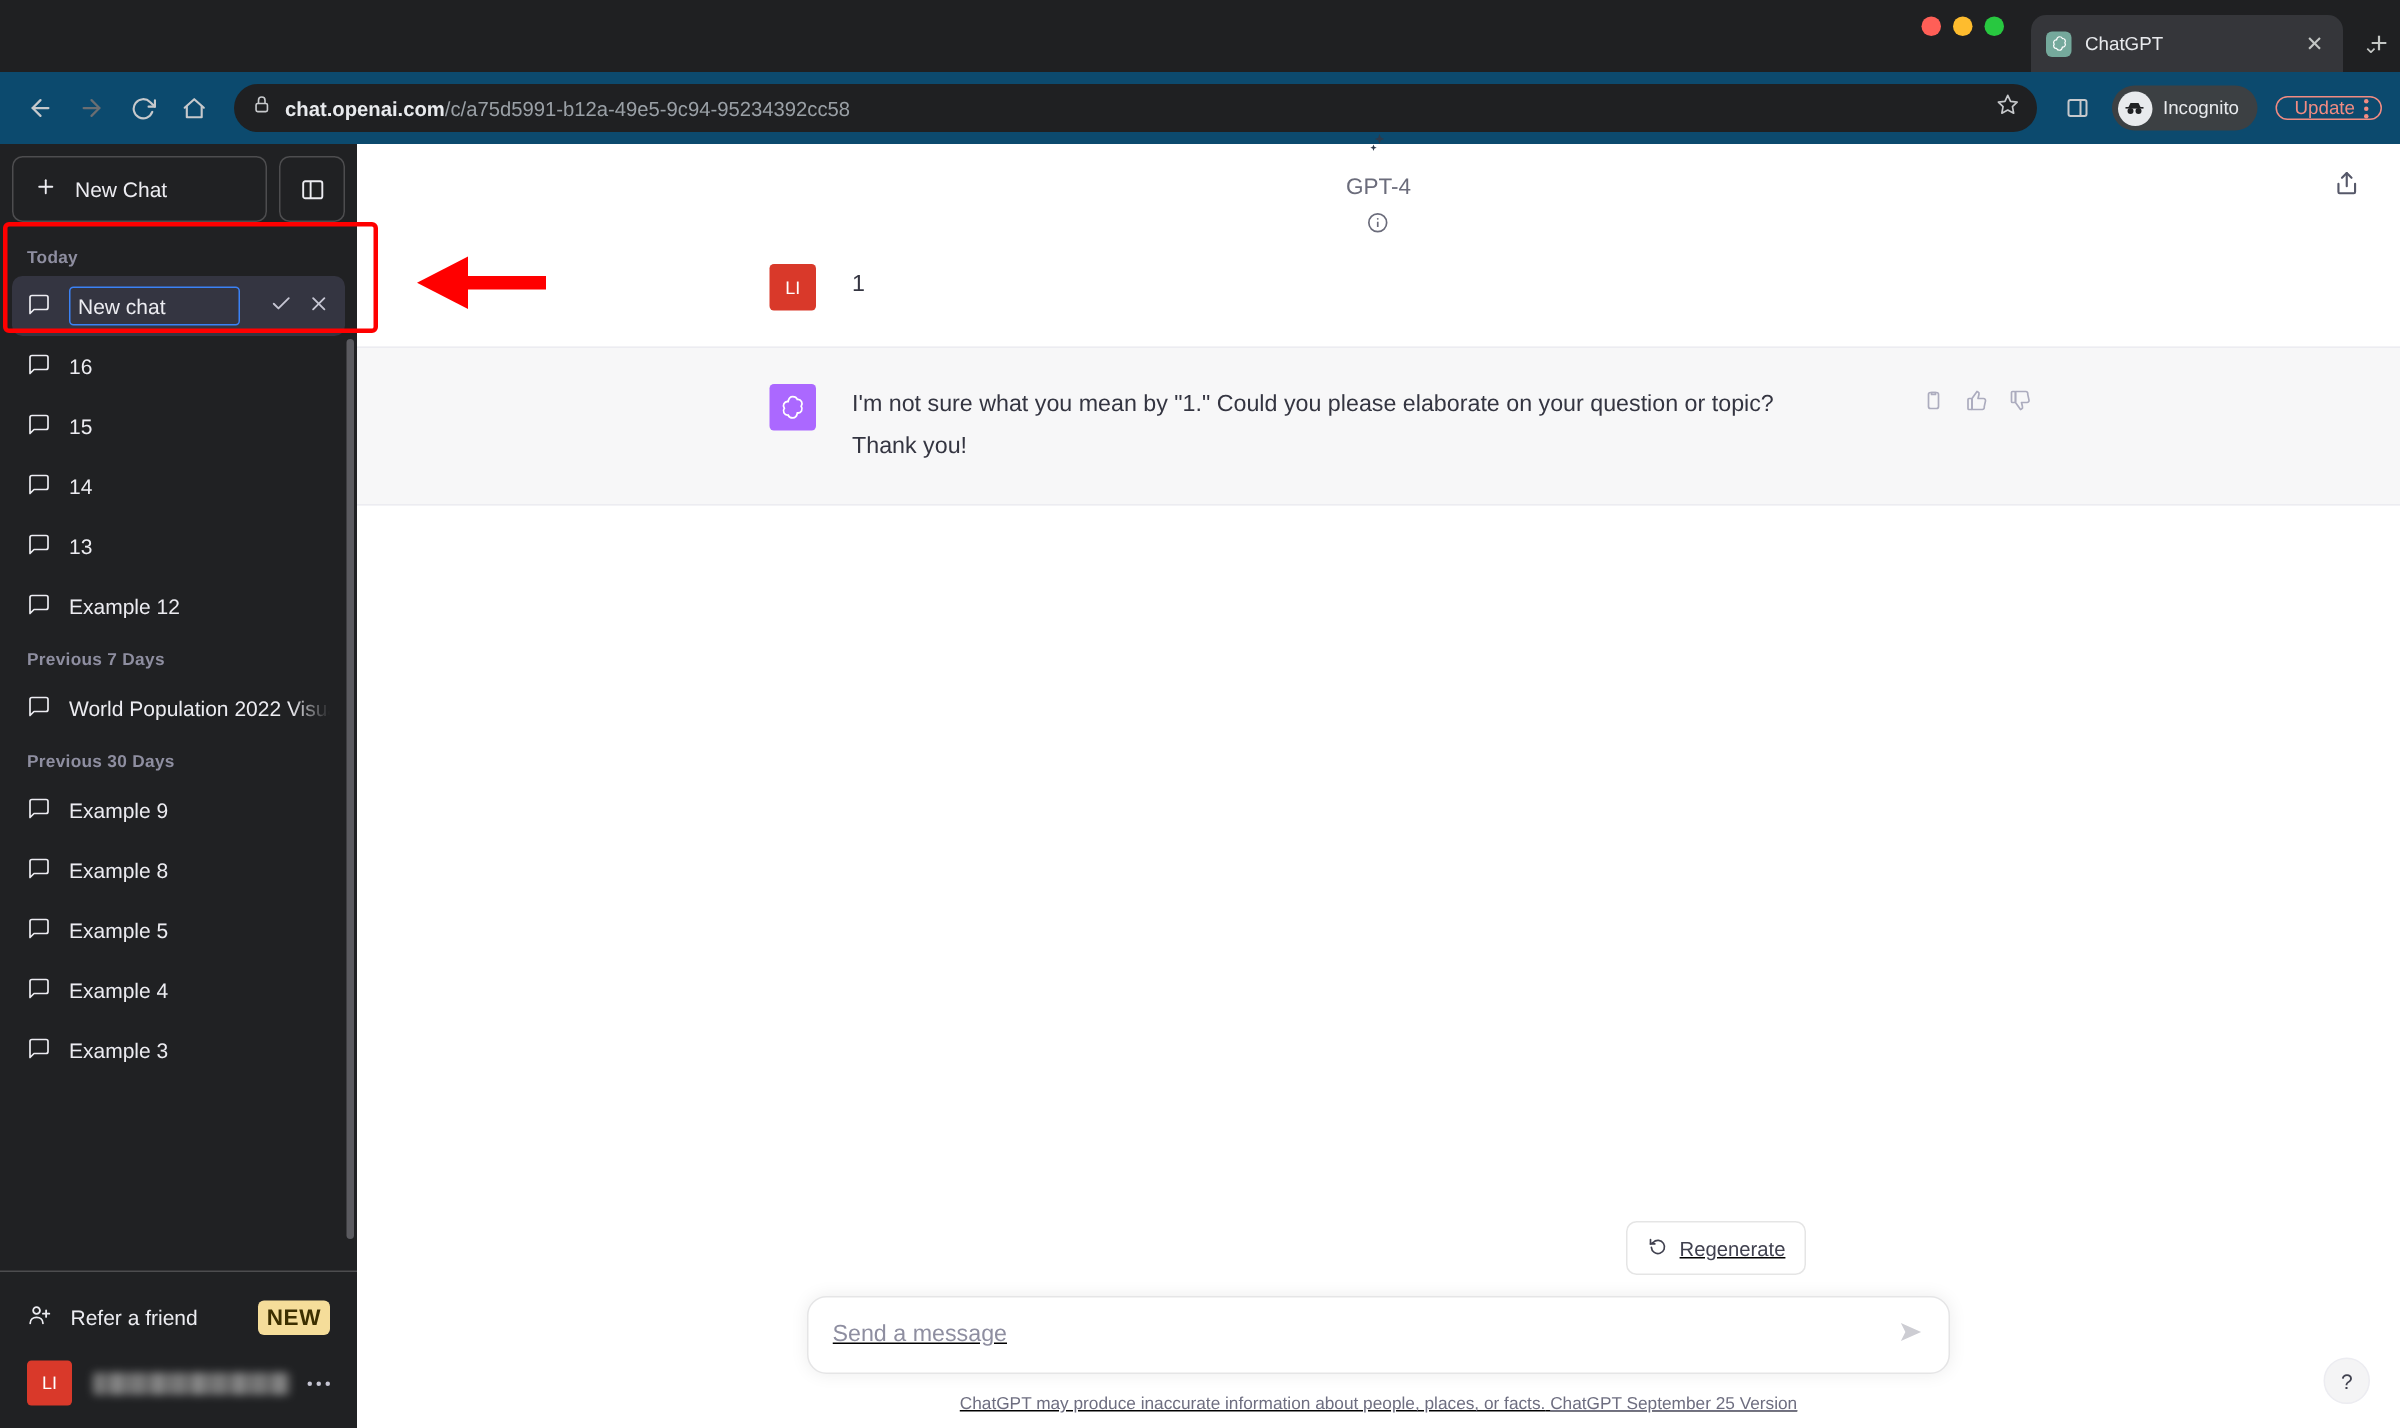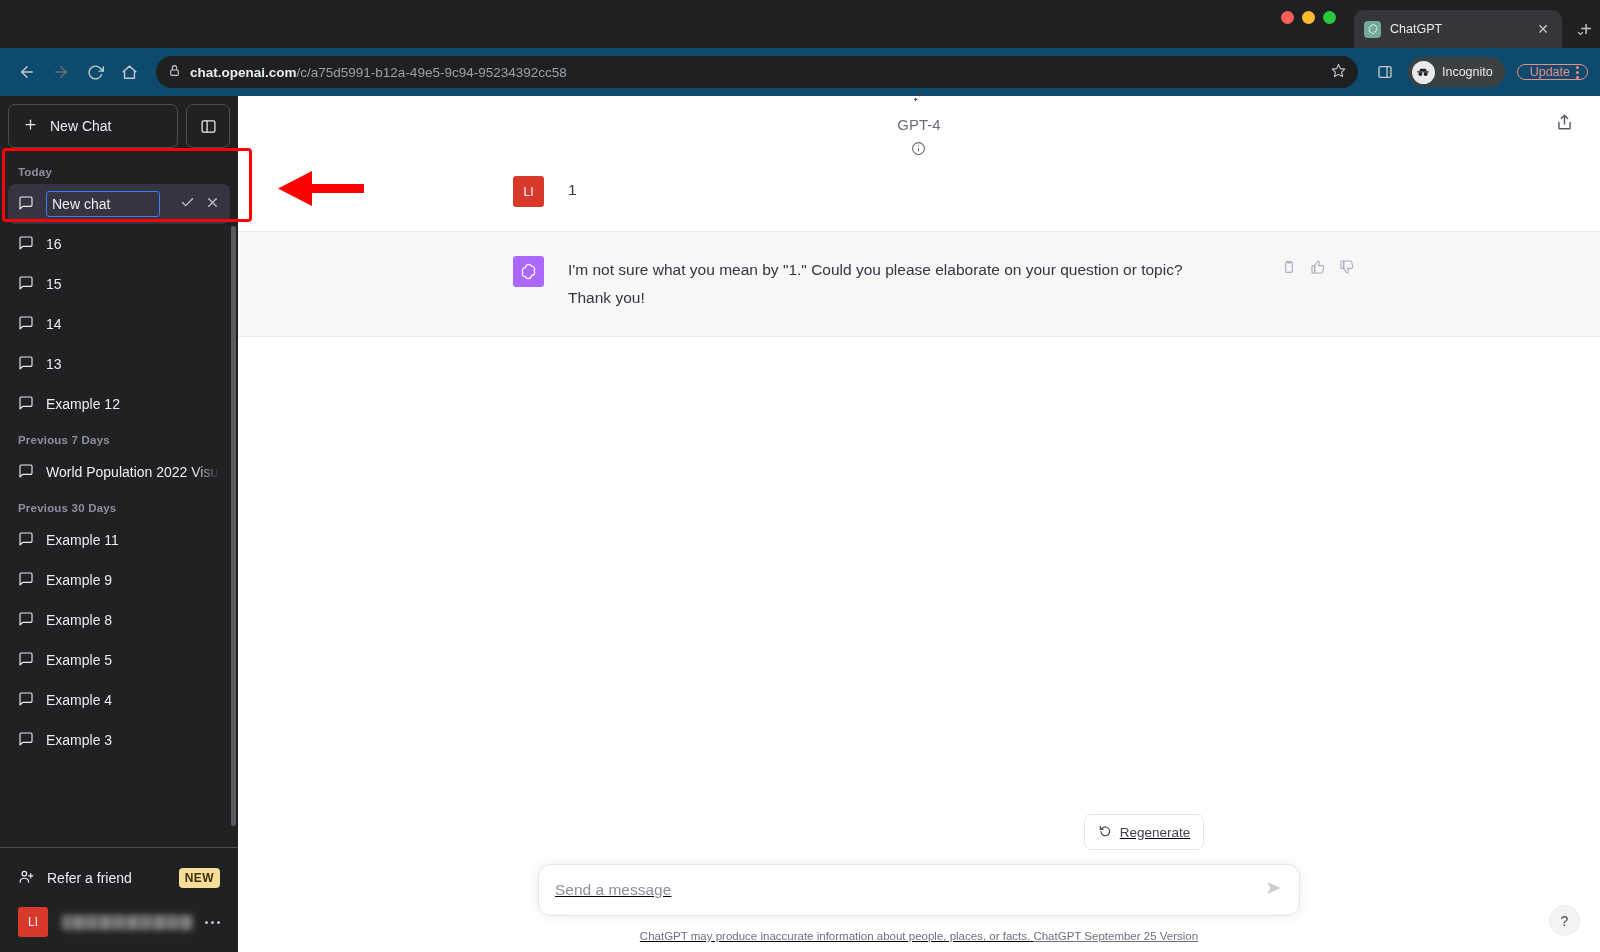--- a/index.html
+++ b/index.html
@@ -136,21 +136,21 @@
   }
   .rename-actions { display: flex; align-items: center; gap: 10px; color: #c5c5d2; margin-left: 8px; }
 
   .sidebar-bottom { border-top: 1px solid #4d4d4f; padding: 8px; }
   .sb-row {
     height: 44px; border-radius: 7px; display: flex; align-items: center;
     gap: 12px; padding: 0 10px; color: #ececf1; font-size: 14px;
   }
   .new-badge {
     margin-left: auto; background: #f5dd9a; color: #3c2f00;
-    font-size: 12px; font-weight: bold; border-radius: 4px; padding: 3px 6px;
+    font-size: 15px; font-weight: bold; border-radius: 4px; padding: 3px 6px;
     letter-spacing: .4px;
   }
   .user-avatar {
     width: 30px; height: 30px; border-radius: 3px; background: #d9392a;
     color: #fff; font-size: 12px; display: flex; align-items: center; justify-content: center;
     flex: 0 0 auto;
   }
   .blurred-name {
     flex: 1 1 auto; height: 15px; margin-left: 2px;
     background: repeating-linear-gradient(90deg,#8a8a8a 0 7px,#6f6f6f 7px 13px,#9c9c9c 13px 19px,#7a7a7a 19px 27px);
@@ -407,26 +407,20 @@
 
         <div class="group-label">Previous 7 Days</div>
         <div class="convo">
           <span><svg width="16" height="16" viewBox="0 0 24 24" fill="none" stroke="#ececf1" stroke-width="1.7" stroke-linejoin="round">
                 <path d="M21 15a2 2 0 0 1-2 2H7l-4 4V5a2 2 0 0 1 2-2h14a2 2 0 0 1 2 2z"></path>
               </svg></span>
           <span class="label">World Population 2022 Visualized</span>
         </div>
 
         <div class="group-label">Previous 30 Days</div>
-        <div class="convo">
-          <span><svg width="16" height="16" viewBox="0 0 24 24" fill="none" stroke="#ececf1" stroke-width="1.7" stroke-linejoin="round">
-                <path d="M21 15a2 2 0 0 1-2 2H7l-4 4V5a2 2 0 0 1 2-2h14a2 2 0 0 1 2 2z"></path>
-              </svg></span>
-          <span class="label">Example 11</span>
-        </div>
         <div class="convo">
           <span><svg width="16" height="16" viewBox="0 0 24 24" fill="none" stroke="#ececf1" stroke-width="1.7" stroke-linejoin="round">
                 <path d="M21 15a2 2 0 0 1-2 2H7l-4 4V5a2 2 0 0 1 2-2h14a2 2 0 0 1 2 2z"></path>
               </svg></span>
           <span class="label">Example 9</span>
         </div>
         <div class="convo">
           <span><svg width="16" height="16" viewBox="0 0 24 24" fill="none" stroke="#ececf1" stroke-width="1.7" stroke-linejoin="round">
                 <path d="M21 15a2 2 0 0 1-2 2H7l-4 4V5a2 2 0 0 1 2-2h14a2 2 0 0 1 2 2z"></path>
               </svg></span>

